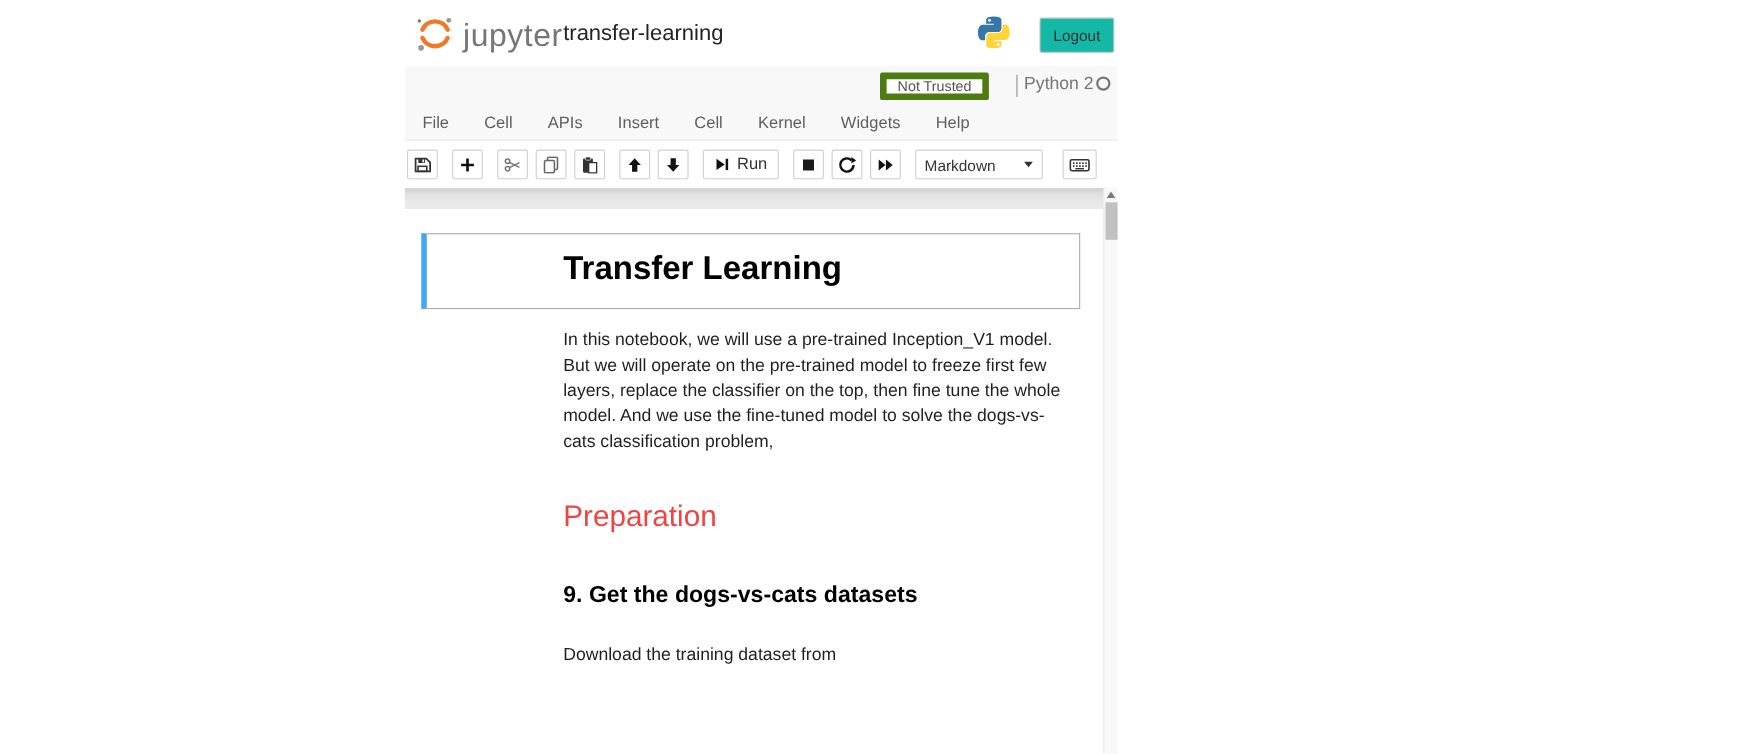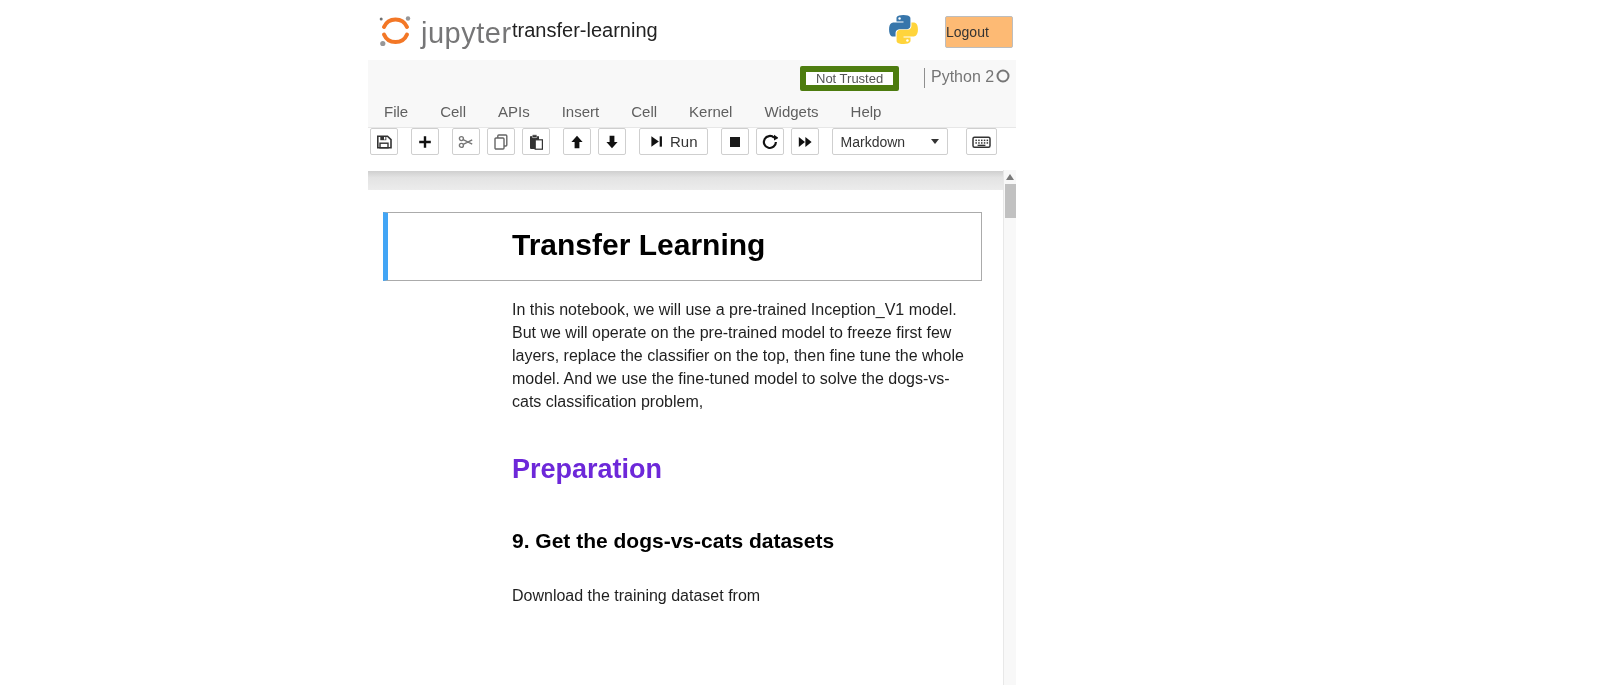--- a/index.html
+++ b/index.html
@@ -5,37 +5,37 @@
   * { margin:0; padding:0; box-sizing:border-box; }
   html,body { width:1600px; height:685px; background:#fff; font-family:"Liberation Sans", sans-serif; overflow:hidden; }
   #app { position:absolute; left:368px; top:0; width:648px; height:685px; background:#fff; }
 
   
   .topbar { position:absolute; left:0; top:0; width:100%; height:60px; background:#fff; }
   .logo { position:absolute; left:8px; top:10px; display:flex; align-items:center; cursor:pointer; }
   .logo-word { font-size:29px; color:#767677; margin-left:7px; letter-spacing:.5px; }
   .nb-title { position:absolute; left:144px; top:19px; font-size:20px; color:#222; }
   .py-logo { position:absolute; left:519px; top:13px; width:33px; height:33px; }
-  .logout-btn { position:absolute; left:577px; top:16px; width:68px; height:32px; background:#fdba74;
+  .logout-btn { position:absolute; left:577px; top:16px; width:68px; height:32px; background:#14b8a6;
     border:1px solid #bdbdbd; border-radius:2px; font-size:14px; color:#333; display:flex;
-    align-items:center; justify-content:flex-start; cursor:pointer; }
+    align-items:center; justify-content:center; cursor:pointer; }
 
   
   .menusection { position:absolute; left:0; top:60px; width:100%; height:68px; background:#f8f8f8; border-bottom:1px solid #e7e7e7; }
   .trustrow { position:relative; height:36px; }
   .trust-badge { position:absolute; left:432px; top:6px; height:25px; padding:0 10px; background:#fff;
     border:6px solid #4d7c0f; border-radius:2px; font-size:13px; color:#555; display:flex; align-items:center; cursor:pointer; }
   .kernel-divider { position:absolute; left:556px; top:8px; width:1px; height:20px; background:#8f8f8f; }
   .kernel-name { position:absolute; left:563px; top:8px; font-size:16px; color:#757575; }
   .kernel-indicator { position:absolute; left:628px; top:9px; width:14px; height:14px; }
   .menurow { display:flex; height:32px; align-items:center; }
   .menu-item { font-size:15px; color:#5f5f5f; padding:0 16px; cursor:pointer; line-height:32px; }
 
   
-  .toolbar { position:absolute; left:0; top:128px; width:100%; height:43px; background:#fff; display:flex; align-items:flex-start; padding-left:2px; }
+  .toolbar { position:absolute; left:0; top:128px; width:100%; height:43px; background:#fff; display:flex; align-items:center; padding-left:2px; }
   .grp { display:flex; margin-right:13px; }
   .grp .tbtn + .tbtn { margin-left:7px; }
   .tbtn { min-width:27px; height:27px; background:#fff; border:1px solid #cfcfcf; border-radius:2px;
     display:flex; align-items:center; justify-content:center; cursor:pointer; padding:0 5px; }
   .tbtn svg { display:block; }
   .run-btn { padding:0 9px; }
   .run-label { font-size:15px; color:#333; margin-left:6px; }
   .celltype-dd { width:116px; height:27px; border:1px solid #cfcfcf; border-radius:2px; background:#fff;
     display:flex; align-items:center; justify-content:space-between; padding:0 8px; cursor:pointer; margin-right:18px; }
   .dd-label { font-size:14px; color:#333; }
@@ -46,21 +46,21 @@
     background:linear-gradient(180deg,#cfcfcf 0,#e3e3e3 35%,#ececec 100%); }
 
   
   .notebook { position:absolute; left:0; top:190px; width:635px; bottom:0; background:#fff; overflow:hidden; }
   .cell-selected { margin:22px 21px 0 15px; border:1px solid #ababab; border-left:5px solid #42a5f5;
     background:#fff; padding:15px 16px 17px 124px; cursor:pointer; }
   .cell-selected h1 { font-size:30px; font-weight:700; color:#000; line-height:1.15; }
   .mdblock { margin-left:144px; width:462px; color:#1f1f1f; }
   .mdblock p { font-size:16px; line-height:23px; margin-top:17px; }
   .mdblock p.first { margin-top:19px; }
-  .mdblock h2 { font-size:27px; font-weight:700; margin-top:41px; color:#6d28d9; }
+  .mdblock h2 { font-size:27px; font-weight:400; margin-top:41px; color:#ef4444; }
   .mdblock h3 { font-size:21px; font-weight:700; margin-top:44px; color:#000; }
   .mdblock p.last { margin-top:31px; }
 
   
   .scrollbar { position:absolute; right:0; top:170px; bottom:0; width:13px; background:#f8f8f8; border-left:1px solid #e8e8e8; cursor:pointer; }
   .sb-up { position:absolute; top:4px; left:2px; width:0; height:0;
     border-left:4px solid transparent; border-right:4px solid transparent; border-bottom:6px solid #7a7a7a; }
   .sb-thumb { position:absolute; top:14px; left:1px; width:11px; height:34px; background:#c1c1c1; cursor:pointer; }
 </style>
 </head>

